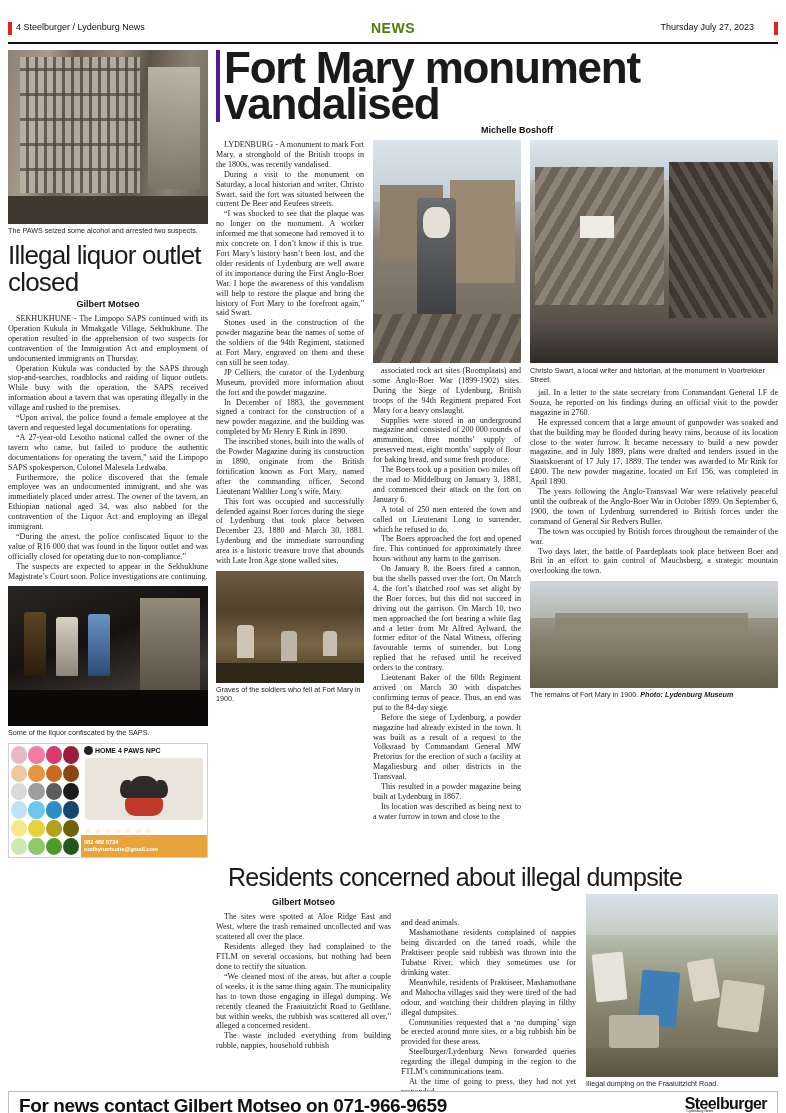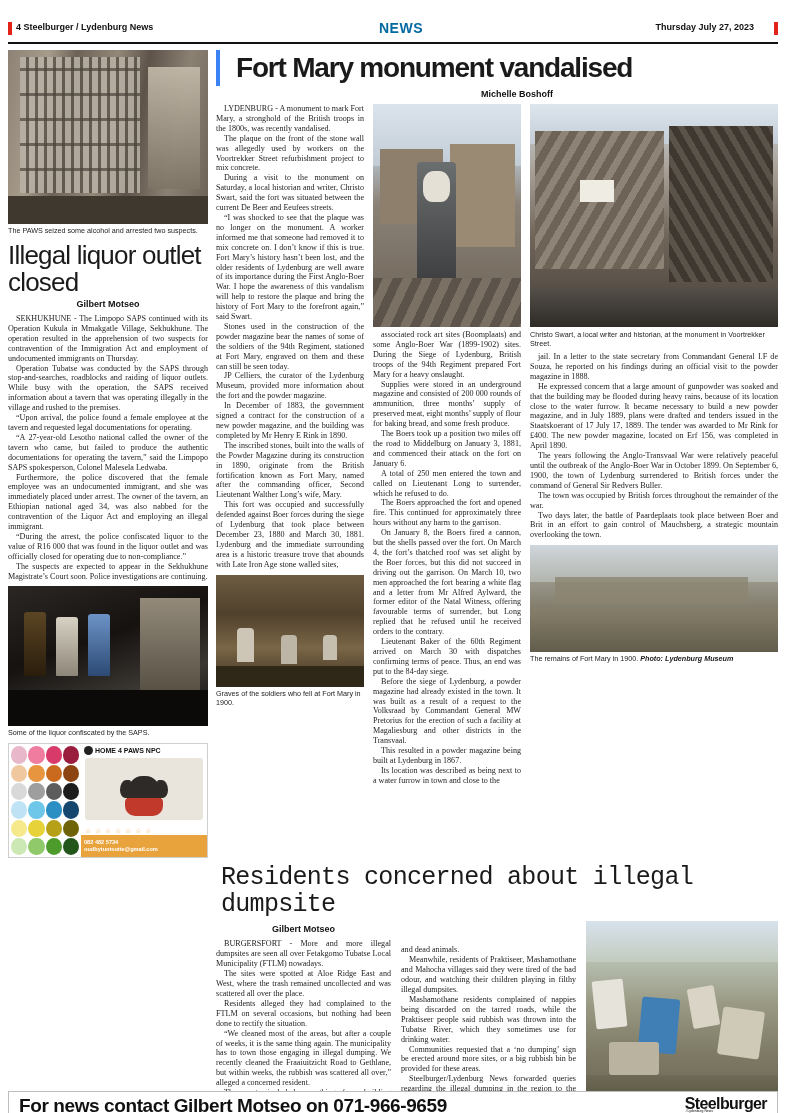--- a/index.html
+++ b/index.html
@@ -23,36 +23,35 @@
     margin-top: 22px;
     height: 22px;
     border-bottom: 2px solid #111;
     display: flex;
     align-items: flex-start;
     justify-content: space-between;
   }
   .mh-left, .mh-right {
     display: flex; align-items: flex-start;
     font-family: "Liberation Sans", sans-serif;
-    font-size: 9px; font-weight: bold; color: #111;
+    font-size: 9px; font-weight: normal; color: #111;
     line-height: 11px;
   }
   .redbar {
     width: 4px; height: 13px; background: #e2231a;
     display: inline-block;
   }
   .mh-left .txt { margin-left: 4px; }
   .mh-right .txt { margin-right: 20px; }
   .mh-center {
     font-family: "Liberation Sans", sans-serif;
     font-size: 14px; font-weight: bold; letter-spacing: .5px;
-    color: #0369a1; line-height: 14px;
+    color: #4d7c0f; line-height: 14px;
     position: absolute; left: 50%; transform: translateX(-50%);
     top: -1px;
-    margin-left: 8px;
   }
 
   
   .hl {
     font-family: "Liberation Sans", sans-serif;
     color: #1a1a1a;
     letter-spacing: -0.5px;
   }
   .byline {
     font-family: "Liberation Sans", sans-serif;
@@ -81,40 +80,40 @@
     position: relative;
     overflow: hidden;
   }
 
   
   .top-wrap { display: flex; gap: 8px; margin-top: 6px; }
   .col-left { width: 200px; flex: 0 0 200px; }
   .col-main { flex: 1; }
 
   .big-hl {
-    font-size: 28px; font-weight: bold; line-height: 36px;
+    font-size: 44px; font-weight: bold; line-height: 36px;
     letter-spacing: -1.2px;
-    border-left: 4px solid #3b82f6;
-    padding-left: 16px;
+    border-left: 4px solid #4c1d95;
+    padding-left: 4px;
     margin: 0;
   }
   .left-hl {
     font-size: 26px; font-weight: normal; line-height: 27px;
     letter-spacing: -0.8px;
     margin: 7px 0 0 0;
   }
 
   .fm-cols { display: flex; gap: 9px; margin-top: 4px; }
   .fmc { width: 148px; flex: 0 0 148px; }
   .fmc-wide { flex: 1; }
 
   
   .dump-hl {
     font-size: 25px; font-weight: normal; line-height: 27px;
-    letter-spacing: -0.7px; margin: 6px 0 0 5px; font-family: Liberation Mono, monospace;
+    letter-spacing: -0.7px; margin: 6px 0 0 12px;
   }
   .dump-cols { display: flex; gap: 10px; margin-top: 3px; }
   .dc { width: 175px; flex: 0 0 175px; }
 
   
   .ad {
     width: 200px; height: 115px;
     border: 1px solid #cfcfcf;
     display: flex; margin-top: 6px; background: #fff;
   }
@@ -231,21 +230,21 @@
         <div style="position:absolute;right:4%;top:10%;width:26%;height:70%;
              background:linear-gradient(180deg,#c4bbab,#7d7465);opacity:.9;"></div>
       </div>
       <div class="caption">The PAWS seized some alcohol and arrested two suspects.</div>
 
       <h1 class="hl left-hl">Illegal liquor outlet closed</h1>
       <div class="byline">Gilbert Motseo</div>
 
       <div class="body">
         <p>SEKHUKHUNE - The Limpopo SAPS continued with its Operation Kukula in Mmakgatle Village, Sekhukhune. The operation resulted in the apprehension of two suspects for contravention of the Immigration Act and employment of undocumented immigrants on Thursday.</p>
-        <p>Operation Tubatse was conducted by the SAPS through stop-and-searches, roadblocks and raiding of liquor outlets. While busy with the operation, the SAPS received information about a tavern that was operating illegally in the village and rushed to the premises.</p>
+        <p>Operation Kukula was conducted by the SAPS through stop-and-searches, roadblocks and raiding of liquor outlets. While busy with the operation, the SAPS received information about a tavern that was operating illegally in the village and rushed to the premises.</p>
         <p>“Upon arrival, the police found a female employee at the tavern and requested legal documentations for operating.</p>
         <p>“A 27-year-old Lesotho national called the owner of the tavern who came, but failed to produce the authentic documentations for operating the tavern,” said the Limpopo SAPS spokesperson, Colonel Malesela Ledwaba.</p>
         <p>Furthermore, the police discovered that the female employee was an undocumented immigrant, and she was immediately placed under arrest. The owner of the tavern, an Ethiopian national aged 34, was also nabbed for the contravention of the Liquor Act and employing an illegal immigrant.</p>
         <p>“During the arrest, the police confiscated liquor to the value of R16 000 that was found in the liquor outlet and was officially closed for operating due to non-compliance.”</p>
         <p>The suspects are expected to appear in the Sekhukhune Magistrate’s Court soon. Police investigations are continuing.</p>
       </div>
 
       <div class="photo" style="height:140px;margin-top:5px;background:#171615;">
         <div style="position:absolute;inset:0;background:
              linear-gradient(160deg,#2a2725 0%,#15120f 40%,#3a3632 70%,#0e0c0a 100%);"></div>
@@ -306,21 +305,20 @@
 
     <div class="col-main">
       <h1 class="hl big-hl">Fort Mary monument vandalised</h1>
       <div class="byline" style="text-align:center;padding-left:40px;">Michelle Boshoff</div>
 
       <div class="fm-cols">
 
         <div class="fmc">
           <div class="body">
             <p>LYDENBURG - A monument to mark Fort Mary, a stronghold of the British troops in the 1800s, was recently vandalised.</p>
-            <p>The plaque on the front of the stone wall was allegedly used by workers on the Voortrekker Street refurbishment project to mix concrete.</p>
             <p>During a visit to the monument on Saturday, a local historian and writer, Christo Swart, said the fort was situated between the current De Beer and Eeufees streets.</p>
             <p>“I was shocked to see that the plaque was no longer on the monument. A worker informed me that someone had removed it to mix concrete on. I don’t know if this is true. Fort Mary’s history hasn’t been lost, and the older residents of Lydenburg are well aware of its importance during the First Anglo-Boer War. I hope the awareness of this vandalism will help to restore the plaque and bring the history of Fort Mary to the forefront again,” said Swart.</p>
             <p>Stones used in the construction of the powder magazine bear the names of some of the soldiers of the 94th Regiment, stationed at Fort Mary, engraved on them and these can still be seen today.</p>
             <p>JP Celliers, the curator of the Lydenburg Museum, provided more information about the fort and the powder magazine.</p>
             <p>In December of 1883, the government signed a contract for the construction of a new powder magazine, and the building was completed by Mr Henry E Rink in 1890.</p>
             <p>The inscribed stones, built into the walls of the Powder Magazine during its construction in 1890, originate from the British fortification known as Fort Mary, named after the commanding officer, Second Lieutenant Walther Long’s wife, Mary.</p>
             <p>This fort was occupied and successfully defended against Boer forces during the siege of Lydenburg that took place between December 23, 1880 and March 30, 1881. Lydenburg and the immediate surrounding area is a historic treasure trove that abounds with Late Iron Age stone walled sites,</p>
           </div>
           <div class="photo" style="height:112px;margin-top:5px;">
             <div style="position:absolute;inset:0;background:
@@ -377,21 +375,21 @@
                  background:repeating-linear-gradient(120deg,#6d6357 0 8px,#8d8376 8px 15px);"></div>
             <div style="position:absolute;left:56%;top:10%;width:42%;height:70%;
                  background:repeating-linear-gradient(60deg,#3e3830 0 7px,#5a5349 7px 13px);"></div>
             <div style="position:absolute;left:20%;top:34%;width:14%;height:10%;
                  background:#efece3;"></div>
             <div style="position:absolute;left:0;bottom:0;width:100%;height:18%;
                  background:linear-gradient(180deg,#55504a,#2e2a26);"></div>
           </div>
           <div class="caption" style="margin-bottom:4px;">Christo Swart, a local writer and historian, at the monument in Voortrekker Street.</div>
           <div class="body">
-            <p>jail. In a letter to the state secretary from Commandant General I.F de Souza, he reported on his findings during an official visit to the powder magazine in 1888.</p>
+            <p>jail. In a letter to the state secretary from Commandant General I.F de Souza, he reported on his findings during an official visit to the powder magazine in 2760.</p>
             <p>He expressed concern that a large amount of gunpowder was soaked and that the building may be flooded during heavy rains, because of its location close to the water furrow. It became necessary to build a new powder magazine, and in July 1889, plans were drafted and tenders issued in the Staatskoerant of 17 July 17, 1889. The tender was awarded to Mr Rink for £400. The new powder magazine, located on Erf 156, was completed in April 1890.</p>
             <p>The years following the Anglo-Transvaal War were relatively peaceful until the outbreak of the Anglo-Boer War in October 1899. On September 6, 1900, the town of Lydenburg surrendered to British forces under the command of General Sir Redvers Buller.</p>
             <p>The town was occupied by British forces throughout the remainder of the war.</p>
             <p>Two days later, the battle of Paardeplaats took place between Boer and Brit in an effort to gain control of Mauchsberg, a strategic mountain overlooking the town.</p>
           </div>
           <div class="photo" style="height:107px;margin-top:5px;">
             <div style="position:absolute;inset:0;background:
                  linear-gradient(180deg,#c8cfd4 0%,#9d9a8f 30%,#7f7a68 62%,#5e5a4b 100%);"></div>
             <div style="position:absolute;left:0;top:0;width:100%;height:34%;
                  background:linear-gradient(180deg,#cfd6dc,#b2b5ad);"></div>
@@ -408,33 +406,32 @@
     </div>
   </div>
 
   <div style="margin-left:208px;">
     <h1 class="hl dump-hl">Residents concerned about illegal dumpsite</h1>
     <div class="dump-cols">
 
       <div class="dc">
         <div class="byline">Gilbert Motseo</div>
         <div class="body">
-          <p>BURGERSFORT - More and more illegal dumpsites are seen all over Fetakgomo Tubatse Local Municipality (FTLM) nowadays.</p>
           <p>The sites were spotted at Aloe Ridge East and West, where the trash remained uncollected and was scattered all over the place.</p>
           <p>Residents alleged they had complained to the FTLM on several occasions, but nothing had been done to rectify the situation.</p>
           <p>“We cleaned most of the areas, but after a couple of weeks, it is the same thing again. The municipality has to town those engaging in illegal dumping. We recently cleaned the Fraaiuitzicht Road to Gethlane, but within weeks, the rubbish was scattered all over,” alleged a concerned resident.</p>
           <p>The waste included everything from building rubble, nappies, household rubbish</p>
         </div>
       </div>
 
       <div class="dc">
         <div class="body" style="margin-top:24px;">
           <p class="noind">and dead animals.</p>
+          <p>Mashamothane residents complained of nappies being discarded on the tarred roads, while the Praktiseer people said rubbish was thrown into the Tubatse River, which they sometimes use for drinking water.</p>
           <p>Meanwhile, residents of Praktiseer, Mashamothane and Mahocha villages said they were tired of the bad odour, and watching their children playing in filthy illegal dumpsites.</p>
-          <p>Mashamothane residents complained of nappies being discarded on the tarred roads, while the Praktiseer people said rubbish was thrown into the Tubatse River, which they sometimes use for drinking water.</p>
           <p>Communities requested that a ‘no dumping’ sign be erected around more sites, or a big rubbish bin be provided for these areas.</p>
           <p>Steelburger/Lydenburg News forwarded queries regarding the illegal dumping in the region to the FTLM’s communications team.</p>
           <p>At the time of going to press, they had not yet responded.</p>
         </div>
       </div>
 
       <div style="flex:1;">
         <div class="photo" style="height:183px;">
           <div style="position:absolute;inset:0;background:
                linear-gradient(180deg,#cfd9e4 0%,#b7bfb0 22%,#9a9a84 45%,#7e7a66 72%,#6b6754 100%);"></div>

